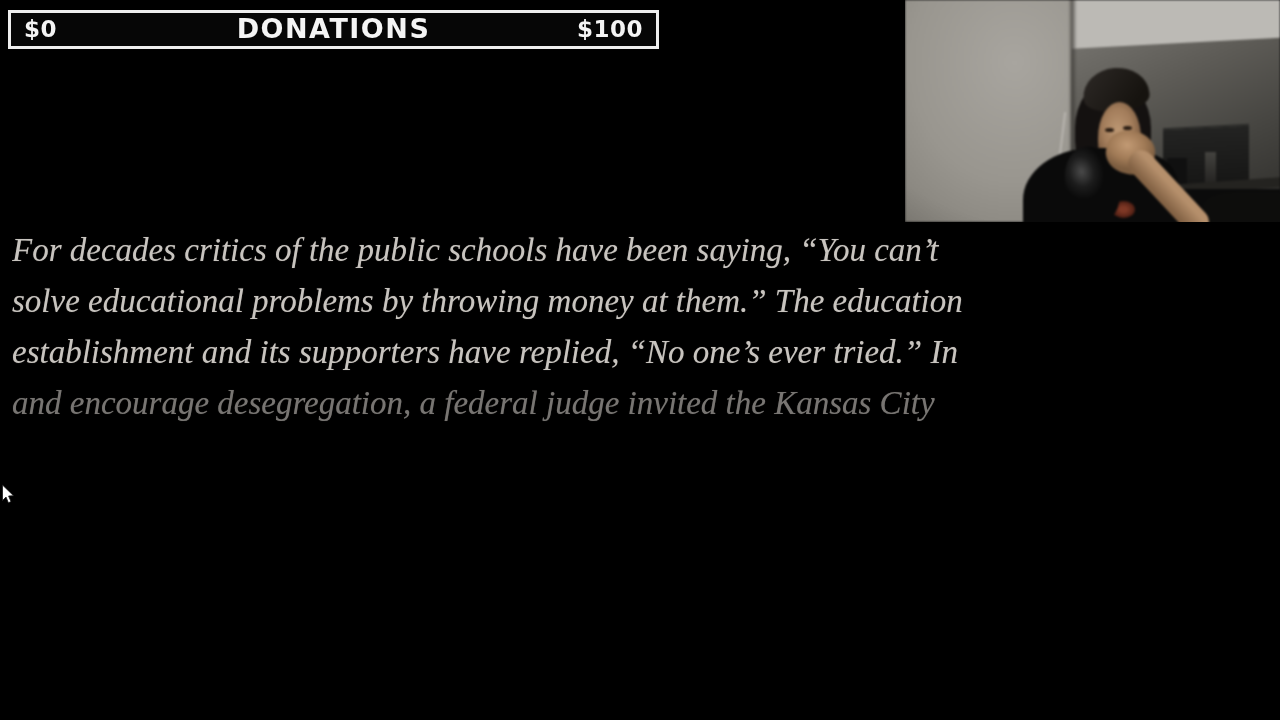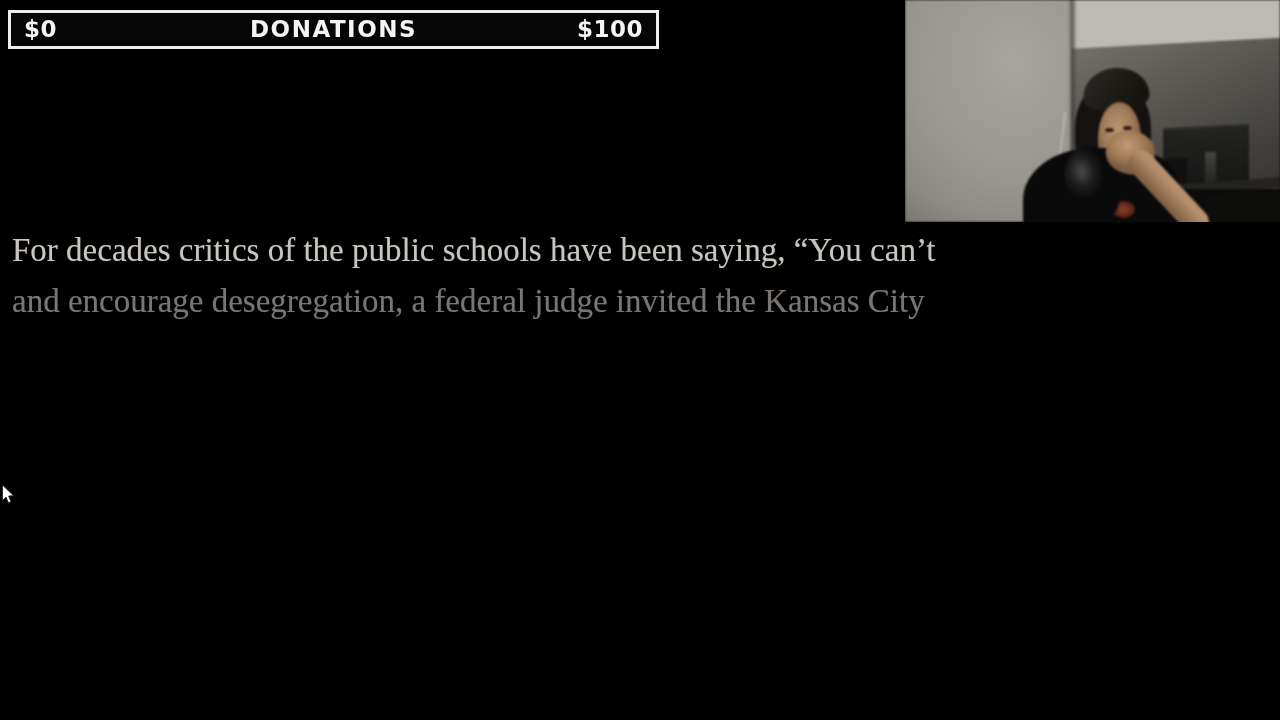--- a/index.html
+++ b/index.html
@@ -9,32 +9,32 @@
   .donation-bar{
     position:absolute;left:8px;top:10px;width:645px;height:33px;
     background:#060606;border:3px solid #eeeeee;
     display:flex;align-items:center;justify-content:center;
     color:#f4f4f4;font-family:"DejaVu Sans","Liberation Sans",sans-serif;
     font-weight:bold;
   }
   .donation-bar .amt{position:absolute;top:50%;transform:translateY(-52%);font-size:23px;letter-spacing:0.5px;}
   .donation-bar .amt.left{left:13px;}
   .donation-bar .amt.right{right:13px;}
-  .donation-bar .label{font-size:23px;letter-spacing:1.5px;transform:translateY(-1px);}
+  .donation-bar .label{font-size:27px;letter-spacing:1.5px;transform:translateY(-1px);}
 
   
   .article{
     position:absolute;left:12px;top:225px;width:1208px;height:218px;overflow:hidden;
     font-family:"Liberation Serif","DejaVu Serif",serif;
     font-size:33px;line-height:51px;color:#c8c4bf;
     text-shadow:0 0 1px rgba(190,186,182,.45);
   }
   .article .line{
     height:51px;overflow:hidden;white-space:nowrap;
-    text-align:justify;text-align-last:justify;
+    text-align:justify;text-align-last:justify;font-style:italic;
   }
   .article .line::after{content:"";display:inline-block;width:100%;}
   .article .line.dim{opacity:.6;}
 
   
   .webcam{position:absolute;left:905px;top:0;width:375px;height:222px;overflow:hidden;background:#111;}
   .cam-scene{position:absolute;inset:0;filter:blur(1.1px);}
   .cam-scene > div{position:absolute;}
   .wall-left{left:0;top:0;width:176px;height:222px;
     background:radial-gradient(130% 120% at 62% 28%, #a8a59f 0%, #99968f 45%, #85827b 75%, #6e6b64 100%);}
@@ -113,20 +113,22 @@
       <div class="shirt-logo"></div>
       <div class="microphone"></div>
       <div class="person-hand"></div>
       <div class="person-arm"></div>
     </div>
     <div class="cam-vignette"></div>
   </div>
 
   <div class="article">
     <div class="line">For decades critics of the public schools have been saying, “You can’t</div>
+    <div class="line">solve educational problems by throwing money at them.” The education</div>
+    <div class="line">establishment and its supporters have replied, “No one’s ever tried.” In</div>
     <div class="line dim">and encourage desegregation, a federal judge invited the Kansas City</div>
   </div>
 
   <svg class="cursor" width="15" height="21" viewBox="0 0 15 21">
     <path d="M1.5 1 L1.5 16.5 L5 13 L7.4 18.8 L10 17.6 L7.6 12 L12.5 11.7 Z" fill="#ffffff" stroke="#1a1a1a" stroke-width="0.8"></path>
   </svg>
 
 </div>
 
 </body></html>

